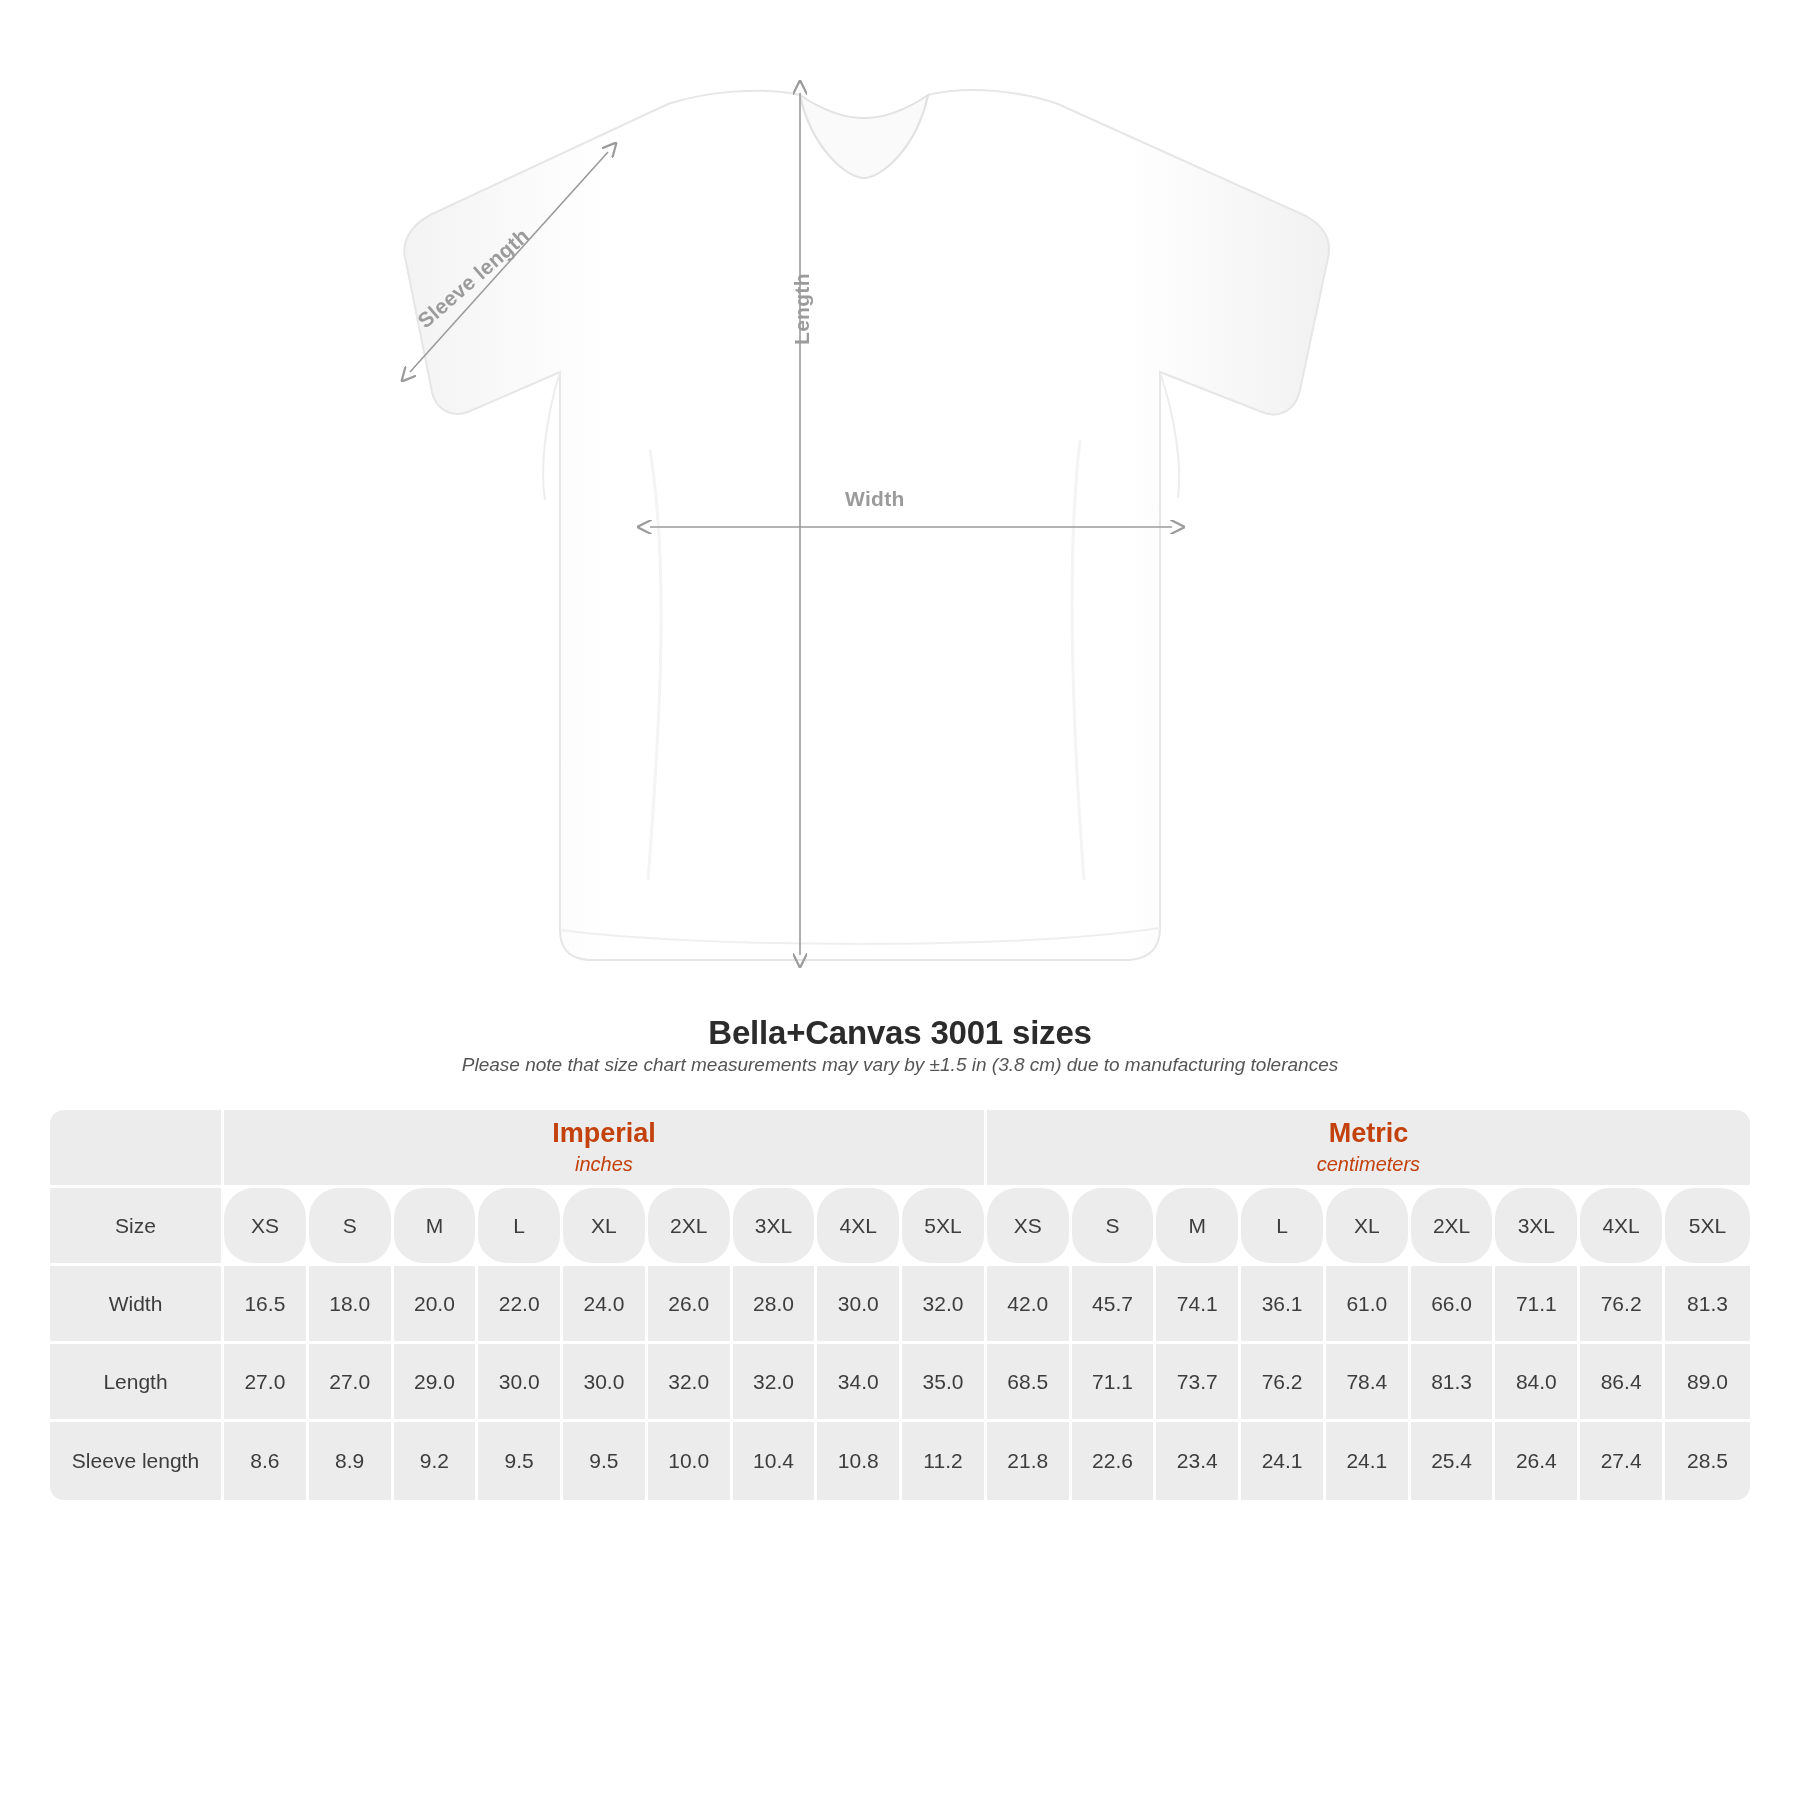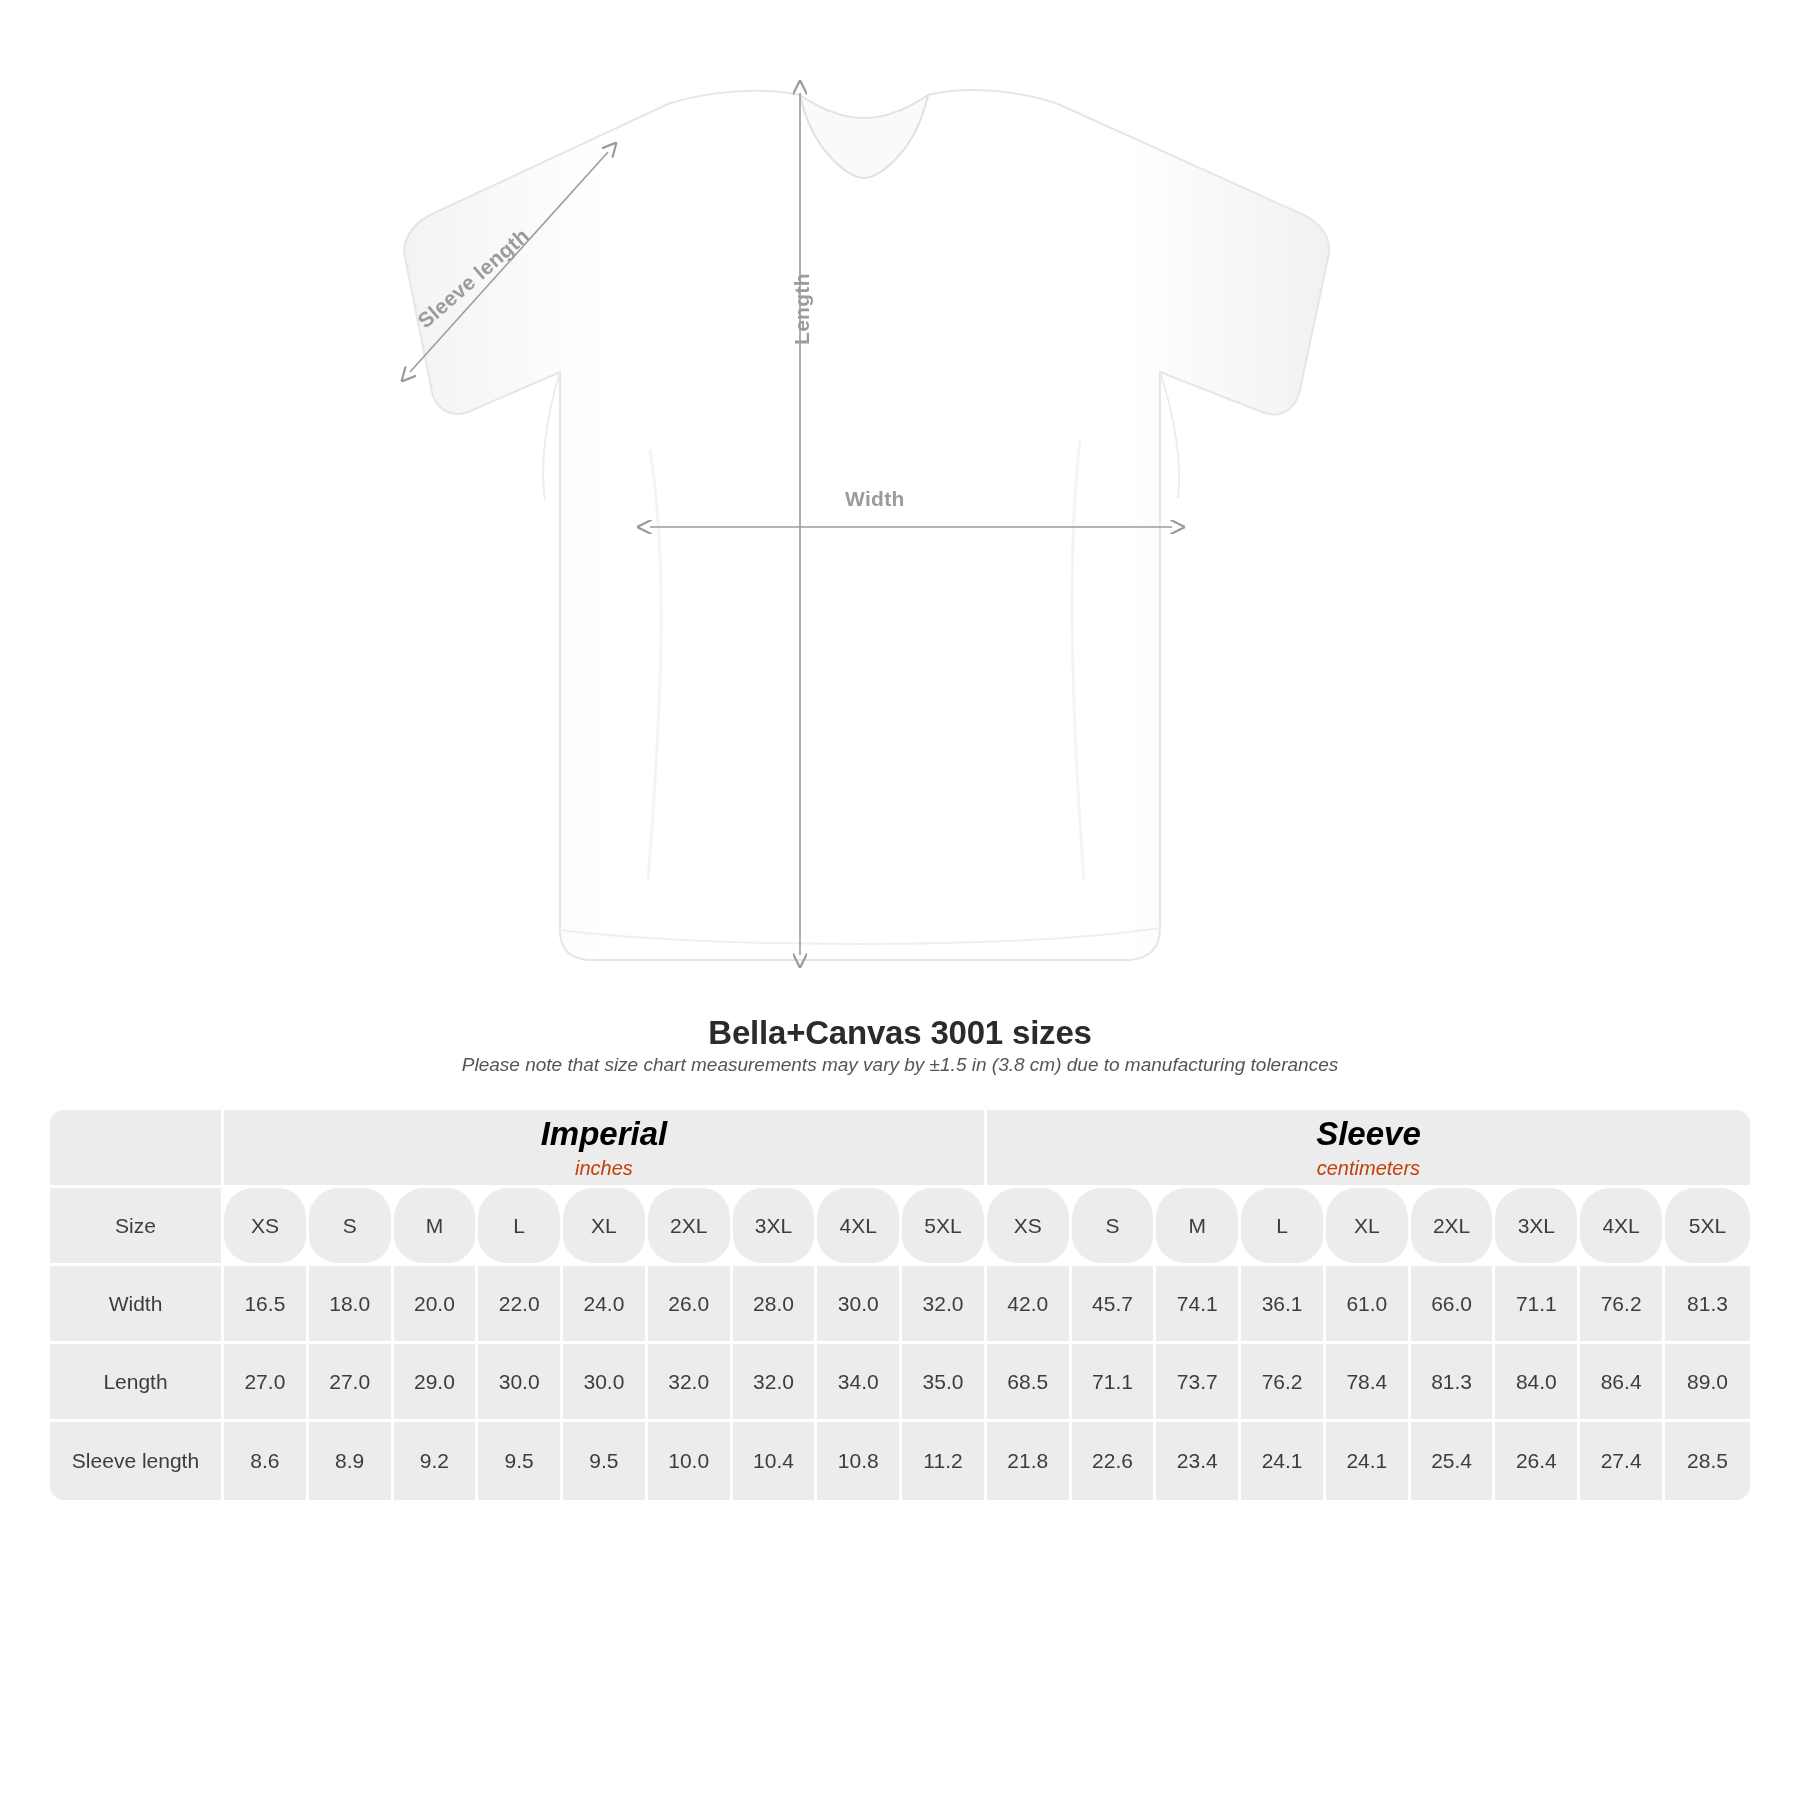--- a/index.html
+++ b/index.html
@@ -89,24 +89,23 @@
     padding: 0;
   }
   table.size-table tr > *:last-child { border-right: none; }
   table.size-table tr:last-child > * { border-bottom: none; }
 
   .unit-head {
     height: 128px;
     vertical-align: middle;
   }
   .unit-head .unit-name {
-    font-size: 33px;
-    font-weight: bold;
-    font-style: italic;
-    color: #000000;
+    font-size: 27px;
+    font-weight: bold;
+    color: #c2410c;
     line-height: 1.25;
   }
   .unit-head .unit-sub {
     font-size: 20px;
     font-style: italic;
     color: #c2410c;
     line-height: 1.4;
   }
   .corner-cell { background: #ececec; }
 
@@ -205,21 +204,21 @@
 <div class="table-wrap">
   <table class="size-table">
     <tbody>
       <tr>
         <td class="corner-cell label-col"></td>
         <td class="unit-head" colspan="9">
           <div class="unit-name">Imperial</div>
           <div class="unit-sub">inches</div>
         </td>
         <td class="unit-head" colspan="9">
-          <div class="unit-name">Sleeve</div>
+          <div class="unit-name">Metric</div>
           <div class="unit-sub">centimeters</div>
         </td>
       </tr>
 
       <tr>
         <td class="row-label label-col">Size</td>
         <td class="col-head">XS</td>
         <td class="col-head">S</td>
         <td class="col-head">M</td>
         <td class="col-head">L</td>

